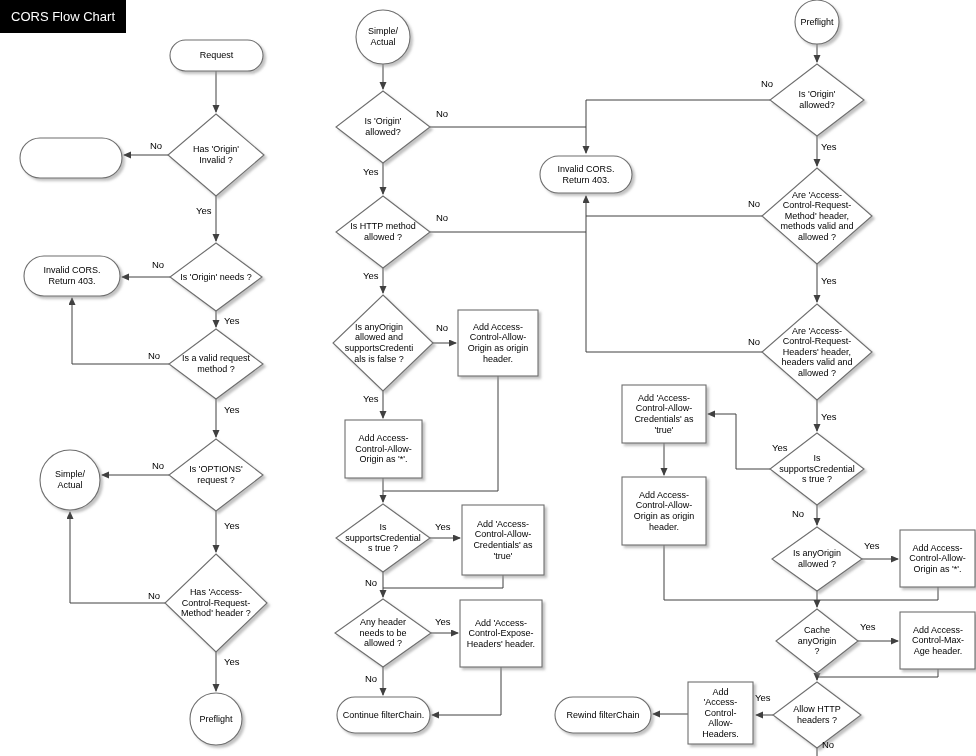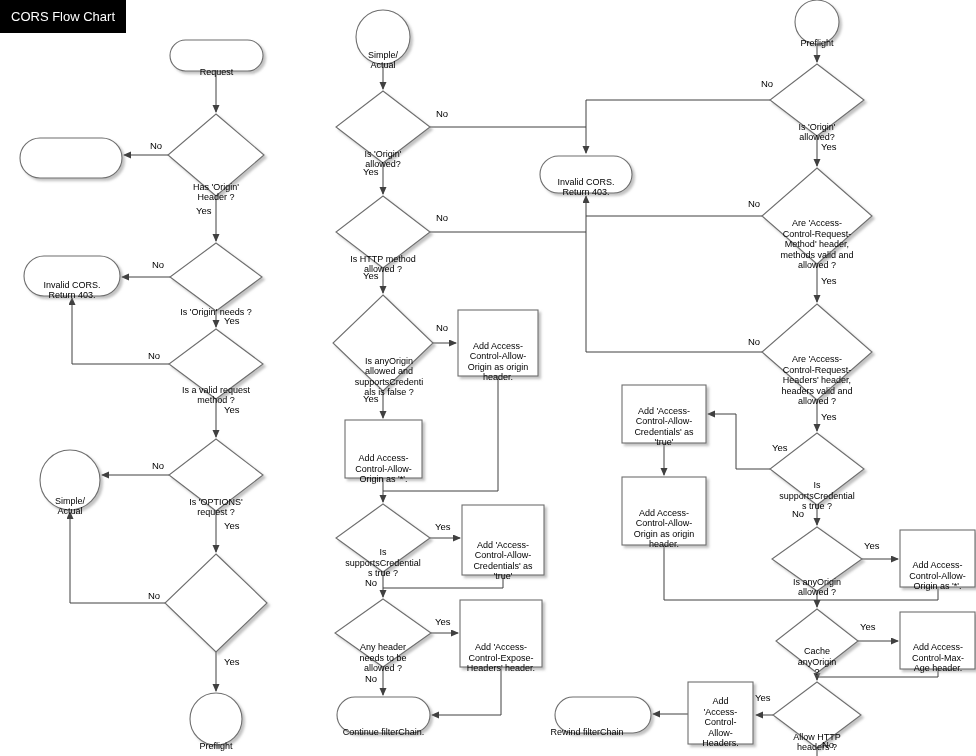--- a/index.html
+++ b/index.html
@@ -2,22 +2,22 @@
 <html><head>
 <meta charset="utf-8">
 <style>
   * { box-sizing: border-box; }
   html,body { margin:0; padding:0; background:#ffffff; }
   body { font-family:"Liberation Sans", sans-serif; }
   #canvas { position:relative; width:976px; height:756px; background:#ffffff; overflow:hidden; }
   #wires { position:absolute; left:0; top:0; z-index:1; }
   .shape { fill:#ffffff; stroke:#6e6e6e; stroke-width:1.1; filter:url(#ds); }
   .wire  { fill:none; stroke:#404040; stroke-width:1; }
-  .node  { position:absolute; display:flex; align-items:flex-end; justify-content:center;
-           text-align:center; font-size:9px; line-height:1.17; color:#000; z-index:2;margin-top:7px; }
+  .node  { position:absolute; display:flex; align-items:center; justify-content:center;
+           text-align:center; font-size:9px; line-height:1.17; color:#000; z-index:2; }
   .node .txt { display:inline-block; overflow-wrap:break-word; }
   .elabel { position:absolute; font-size:9.5px; color:#000; z-index:2; }
   .title  { position:absolute; left:0; top:0; background:#000000; color:#ffffff;
             font-size:13px; padding:9px 11px; z-index:3; }
 </style>
 </head>
 <body>
 
 <div id="canvas">
 
@@ -123,51 +123,54 @@
     <rect class="shape" x="688" y="682" width="65" height="62"></rect>
     <rect class="shape" x="555" y="697" width="96" height="36" rx="18"></rect>
   </svg>
 
   <div class="title">CORS Flow Chart</div>
 
   <div class="node" style="left:170px;top:40px;width:93px;height:31px">
       <span class="txt" style="max-width:88px">Request</span>
     </div>
   <div class="node" style="left:168px;top:114px;width:96px;height:82px">
-      <span class="txt" style="max-width:62px">Has 'Origin' Header ?</span>
+      <span class="txt" style="max-width:62px">Has 'Origin' Invalid ?</span>
     </div>
   <div class="node" style="left:170px;top:243px;width:92px;height:68px">
       <span class="txt" style="max-width:84px">Is 'Origin' needs ?</span>
     </div>
   <div class="node" style="left:26px;top:258px;width:92px;height:36px">
       <span class="txt" style="max-width:64px">Invalid CORS. Return 403.</span>
     </div>
   <div class="node" style="left:169px;top:329px;width:94px;height:70px">
       <span class="txt" style="max-width:78px">Is a valid request method ?</span>
     </div>
   <div class="node" style="left:169px;top:439px;width:94px;height:72px">
       <span class="txt" style="max-width:60px">Is 'OPTIONS' request ?</span>
     </div>
   <div class="node" style="left:40px;top:450px;width:60px;height:60px">
       <span class="txt" style="max-width:40px">Simple/ Actual</span>
     </div>
+  <div class="node" style="left:165px;top:554px;width:102px;height:98px">
+      <span class="txt" style="max-width:78px">Has 'Access-Control-Request-Method' header ?</span>
+    </div>
   <div class="node" style="left:190px;top:693px;width:52px;height:52px">
       <span class="txt" style="max-width:50px">Preflight</span>
     </div>
 
   <div class="node" style="left:356px;top:10px;width:54px;height:54px">
       <span class="txt" style="max-width:40px">Simple/ Actual</span>
     </div>
   <div class="node" style="left:336px;top:91px;width:94px;height:72px">
       <span class="txt" style="max-width:56px">Is 'Origin' allowed?</span>
     </div>
   <div class="node" style="left:336px;top:196px;width:94px;height:72px">
       <span class="txt" style="max-width:66px">Is HTTP method allowed ?</span>
     </div>
-  <div class="node" style="left:339px;top:295px;width:100px;height:96px">
+  <div class="node" style="left:329px;top:295px;width:100px;height:96px">
       <span class="txt" style="max-width:70px">Is anyOrigin allowed and supportsCredentials is false ?</span>
     </div>
   <div class="node" style="left:458px;top:310px;width:80px;height:66px">
       <span class="txt" style="max-width:66px">Add Access-Control-Allow-Origin as origin header.</span>
     </div>
   <div class="node" style="left:345px;top:420px;width:77px;height:58px">
       <span class="txt" style="max-width:64px">Add Access-Control-Allow-Origin as '*'.</span>
     </div>
   <div class="node" style="left:336px;top:504px;width:94px;height:68px">
       <span class="txt" style="max-width:76px">Is supportsCredentials true ?</span>
@@ -221,21 +224,21 @@
     </div>
   <div class="node" style="left:902px;top:614px;width:72px;height:53px">
       <span class="txt" style="max-width:58px">Add Access-Control-Max-Age header.</span>
     </div>
   <div class="node" style="left:773px;top:684px;width:88px;height:62px">
       <span class="txt" style="max-width:48px">Allow HTTP headers ?</span>
     </div>
   <div class="node" style="left:690px;top:684px;width:61px;height:58px">
       <span class="txt" style="max-width:52px">Add 'Access-Control-Allow-Headers.</span>
     </div>
-  <div class="node" style="left:541px;top:699px;width:92px;height:32px">
+  <div class="node" style="left:557px;top:699px;width:92px;height:32px">
       <span class="txt" style="max-width:88px">Rewind filterChain</span>
     </div>
 
   <div class="elabel" style="left:150px;top:140px">No</div>
   <div class="elabel" style="left:196px;top:205px">Yes</div>
   <div class="elabel" style="left:152px;top:259px">No</div>
   <div class="elabel" style="left:224px;top:315px">Yes</div>
   <div class="elabel" style="left:148px;top:350px">No</div>
   <div class="elabel" style="left:224px;top:404px">Yes</div>
   <div class="elabel" style="left:152px;top:460px">No</div>

